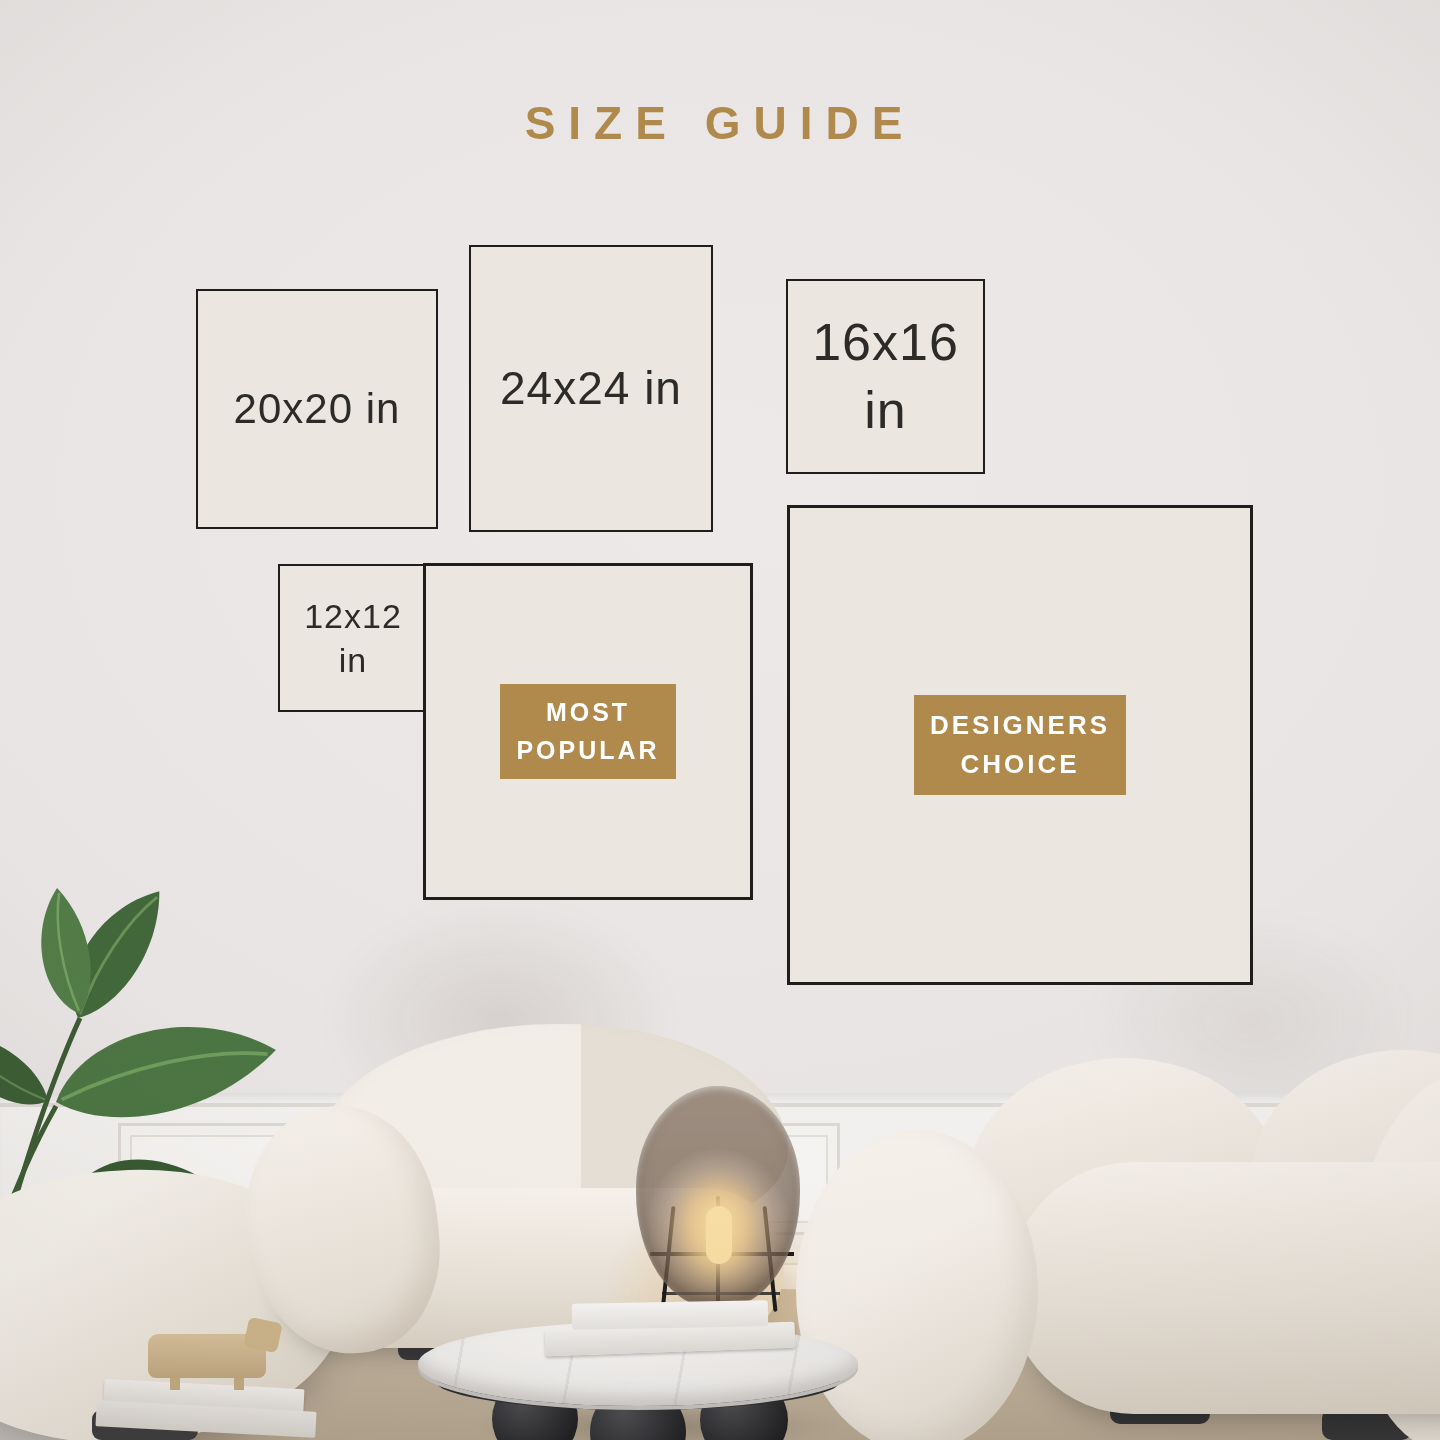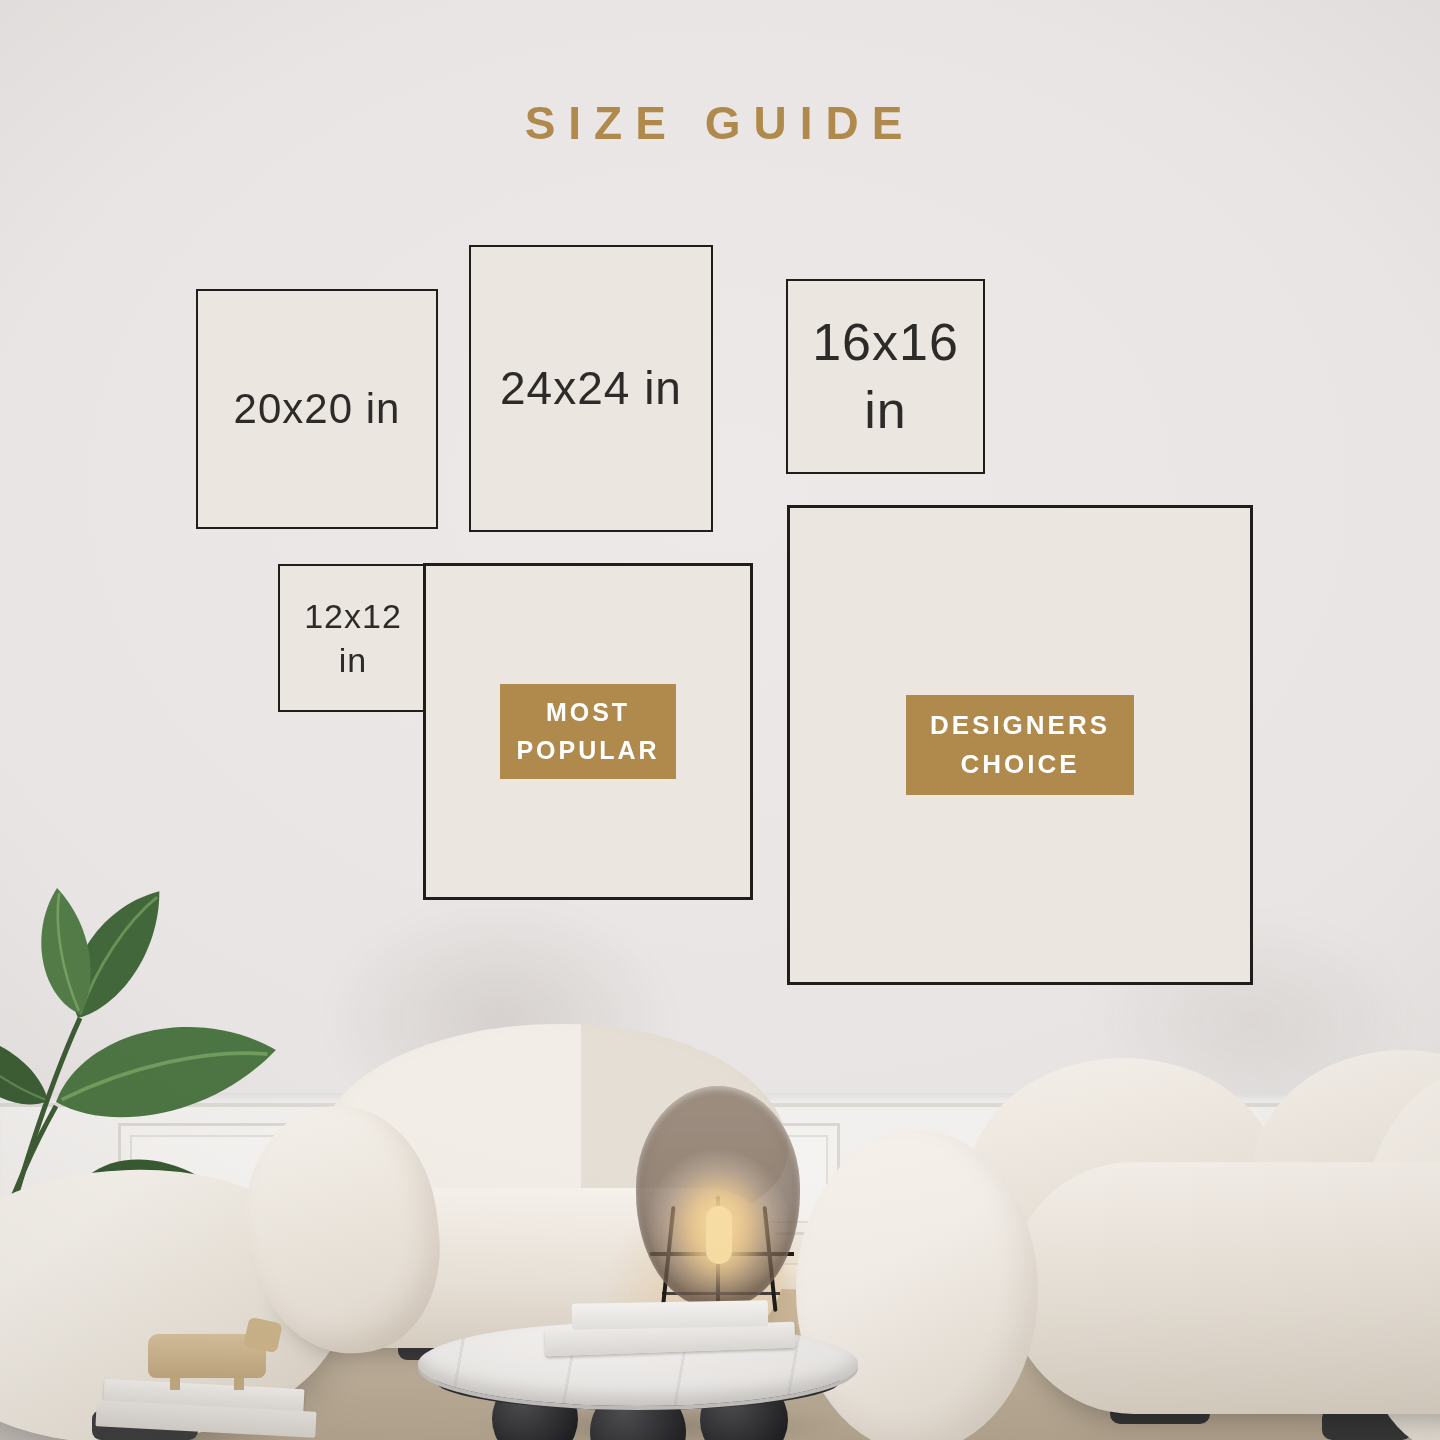--- a/index.html
+++ b/index.html
@@ -150,21 +150,21 @@
     font-weight:bold; text-align:center; line-height:1.5; }
   .b1 { left:196px; top:289px; width:242px; height:240px; } .b1 .size-label { font-size:42px; }
   .b2 { left:469px; top:245px; width:244px; height:287px; } .b2 .size-label { font-size:46px; }
   .b3 { left:786px; top:279px; width:199px; height:195px; } .b3 .size-label { font-size:52px;text-align:center; }
   .b4 { left:242px; top:564px; width:150px; height:148px;margin-left:36px; } .b4 .size-label { font-size:34px; max-width:116px; }
   .b5 { left:423px; top:563px; width:330px; height:337px; border-width:3px; }
   .b5 .size-label { font-size:48px; }
   .b5 .size-badge { width:176px; font-size:25px; letter-spacing:3px; padding:10px 0; }
   .b6 { left:787px; top:505px; width:466px; height:480px; border-width:3px; }
   .b6 .size-label { font-size:50px; }
-  .b6 .size-badge { width:228px; font-size:26px; letter-spacing:3px; padding:11px 0; }
+  .b6 .size-badge { width:212px; font-size:26px; letter-spacing:3px; padding:11px 0; }
 </style>
 </head>
 <body>
 
 <div class="abs wall-shadow-left"></div>
 <div class="abs wall-shadow-right"></div>
 
 <div class="abs wainscot">
   <div class="abs wainscot-rail"></div>
   <div class="abs wall-panel panel-1"></div>

